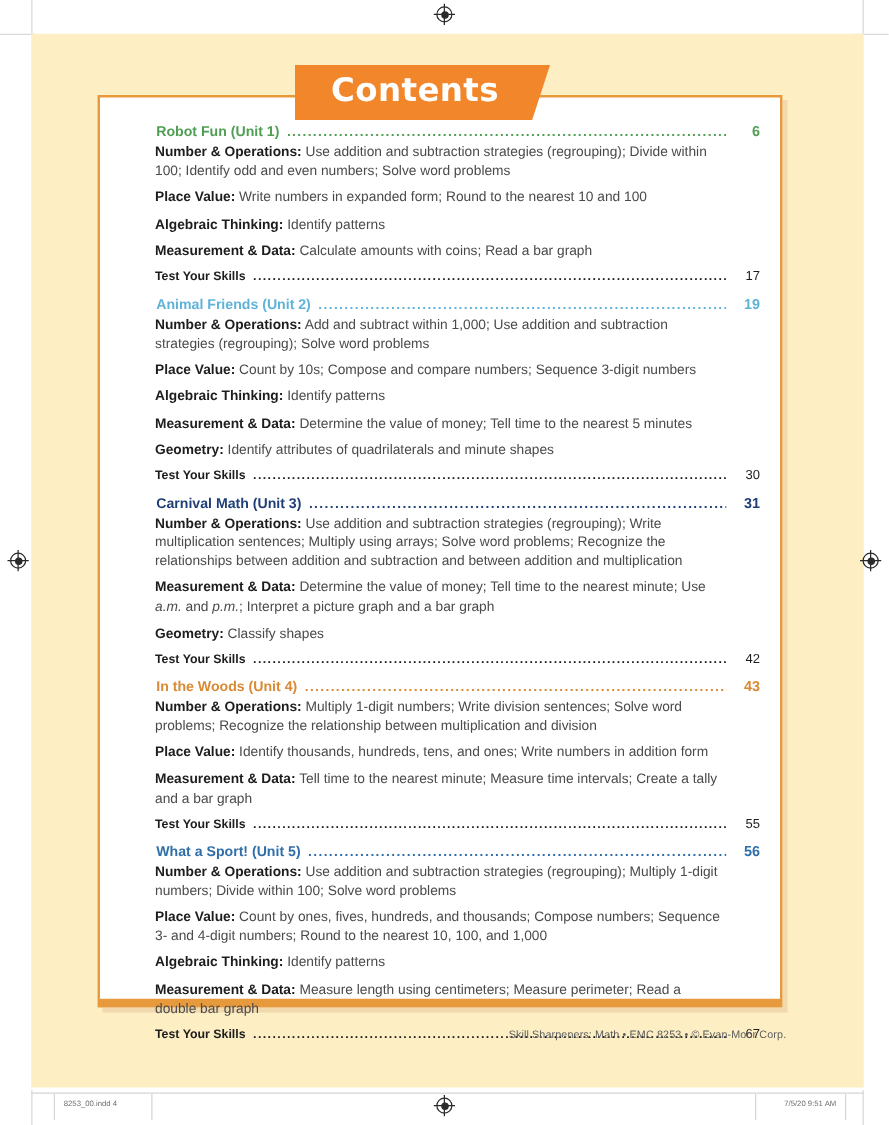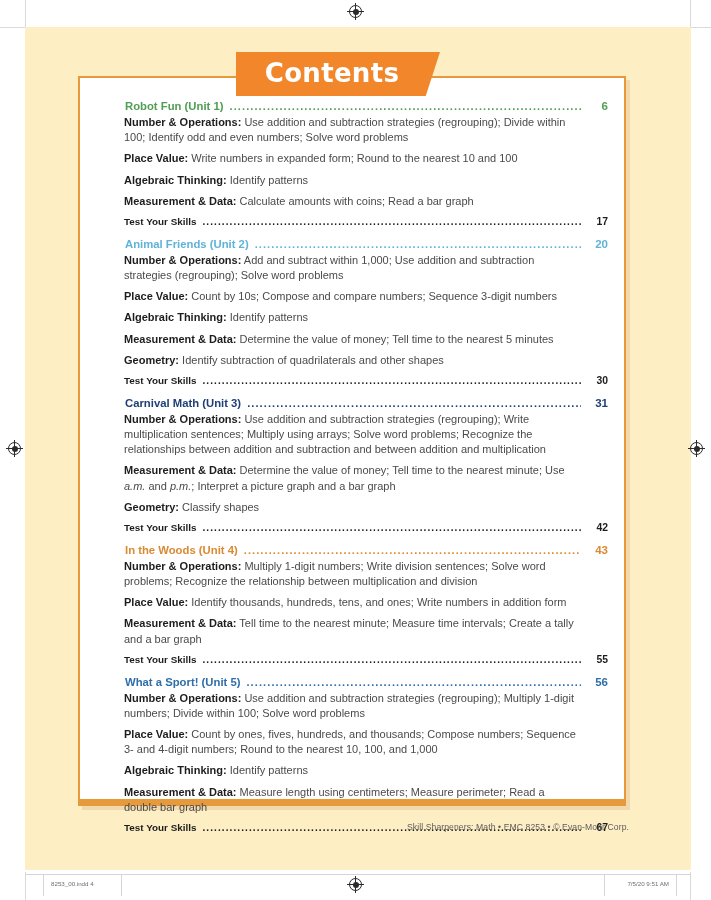--- a/index.html
+++ b/index.html
@@ -200,21 +200,21 @@
     white-space: nowrap;
   }
   .test-leader::after {
     content: "......................................................................................................";
   }
   .test-page {
     flex: 0 0 auto;
     width: 22px;
     text-align: right;
     font-size: 10.4px;
-    font-weight: bold;
+    font-weight: normal;
   }
 
   .unit-gap { height: 9px; }
 
   
   #footer-credit {
     position: absolute;
     right: 82px;
     top: 822px;
     font-size: 8.6px;
@@ -313,28 +313,28 @@
           <span class="test-label">Test Your Skills</span>
           <span class="test-leader"></span>
           <span class="test-page">17</span>
         </div>
         <div class="unit-gap"></div>
       </div>
       <div class="unit">
         <div class="unit-head" style="color: rgb(95, 179, 217);">
           <span class="unit-title">Animal Friends (Unit 2)</span>
           <span class="leader"></span>
-          <span class="unit-page">20</span>
+          <span class="unit-page">19</span>
         </div>
         <div class="skills">
           <div class="skill-row"><span class="skill-label">Number &amp; Operations:</span><span class="skill-text"> Add and subtract within 1,000; Use addition and subtraction strategies (regrouping); Solve word problems</span></div>
           <div class="skill-row"><span class="skill-label">Place Value:</span><span class="skill-text"> Count by 10s; Compose and compare numbers; Sequence 3-digit numbers</span></div>
           <div class="skill-row"><span class="skill-label">Algebraic Thinking:</span><span class="skill-text"> Identify patterns</span></div>
           <div class="skill-row"><span class="skill-label">Measurement &amp; Data:</span><span class="skill-text"> Determine the value of money; Tell time to the nearest 5 minutes</span></div>
-          <div class="skill-row"><span class="skill-label">Geometry:</span><span class="skill-text"> Identify subtraction of quadrilaterals and other shapes</span></div>
+          <div class="skill-row"><span class="skill-label">Geometry:</span><span class="skill-text"> Identify attributes of quadrilaterals and minute shapes</span></div>
         </div>
         <div class="test-row">
           <span class="test-label">Test Your Skills</span>
           <span class="test-leader"></span>
           <span class="test-page">30</span>
         </div>
         <div class="unit-gap"></div>
       </div>
       <div class="unit">
         <div class="unit-head" style="color: rgb(31, 63, 119);">

